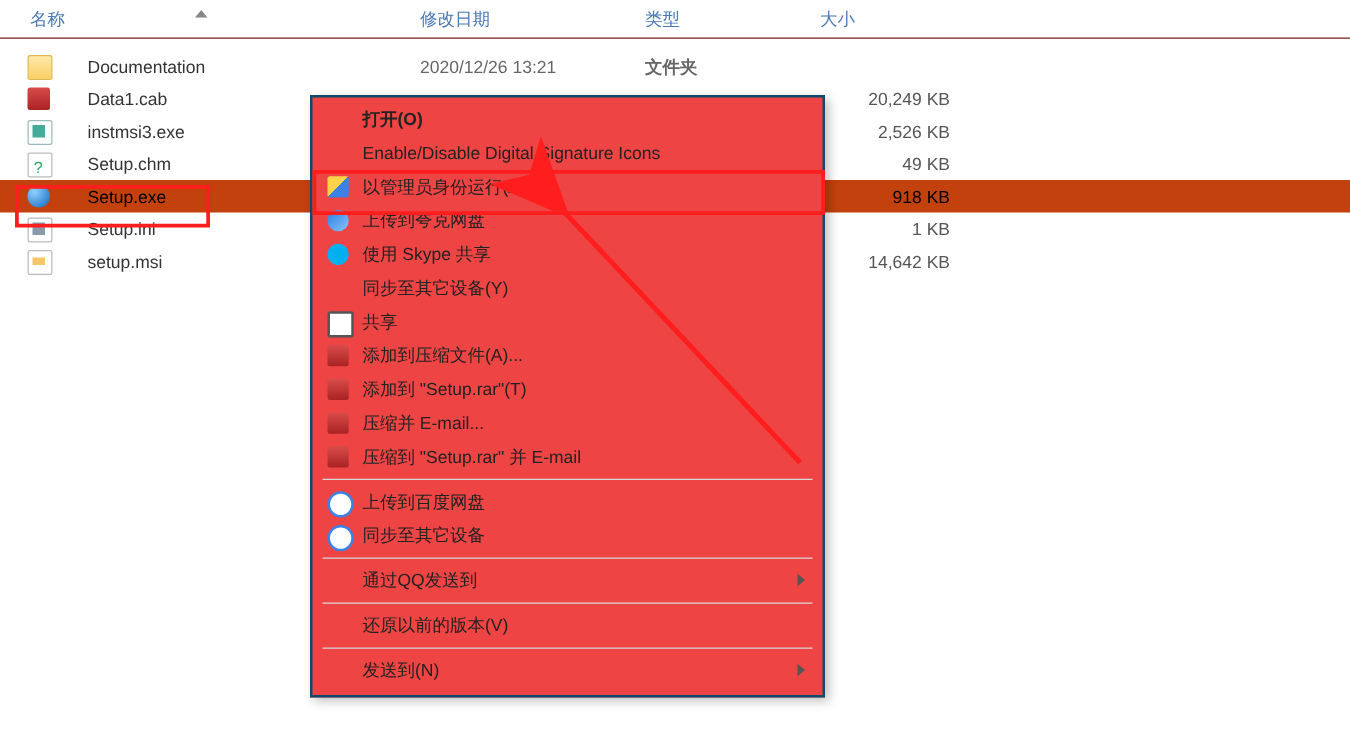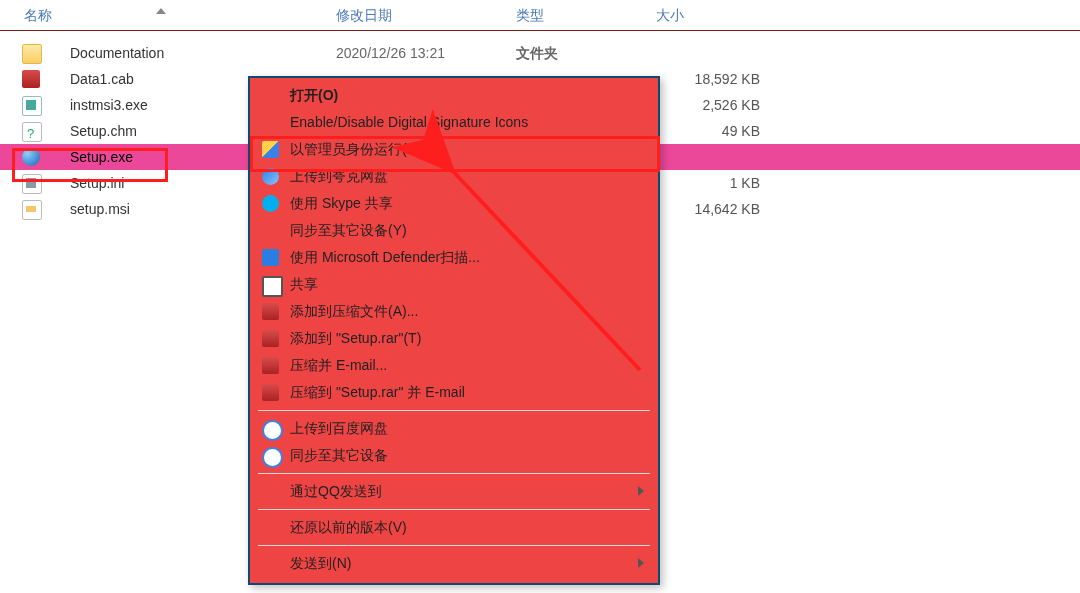--- a/index.html
+++ b/index.html
@@ -81,21 +81,21 @@
     font-weight: bold;
   }
   .row .size {
     position: absolute;
     left: 650px;
     width: 110px;
     text-align: right;
     color: #555;
   }
   .row.selected {
-    background: #ec4899;
+    background: #c2410c;
   }
   .row.selected .name,
   .row.selected .date,
   .row.selected .type,
   .row.selected .size { color: #000; }
 
   
   .ic-folder { background: linear-gradient(#ffe9a8,#f9cf63); border:1px solid #e0b94e; border-radius:2px; }
   .ic-cab { background: linear-gradient(#d94b4b,#a22); border-radius:2px; }
   .ic-exe { background: #fff; border:1px solid #9bb; border-radius:2px; position:relative; }
@@ -185,56 +185,56 @@
 <div class="filelist" id="filelist">
     <div class="row">
       <div class="icon ic-folder"></div>
       <div class="name">Documentation</div>
       <div class="date">2020/12/26 13:21</div>
       <div class="type">文件夹</div>
     </div>
     <div class="row">
       <div class="icon ic-cab"></div>
       <div class="name">Data1.cab</div>
-      <div class="size">18,592 KB</div>
+      <div class="size">20,249 KB</div>
     </div>
     <div class="row">
       <div class="icon ic-exe"></div>
       <div class="name">instmsi3.exe</div>
       <div class="size">2,526 KB</div>
     </div>
     <div class="row">
       <div class="icon ic-chm"></div>
       <div class="name">Setup.chm</div>
       <div class="size">49 KB</div>
     </div>
     <div class="row selected">
       <div class="icon ic-globe"></div>
       <div class="name">Setup.exe</div>
+      <div class="size">918 KB</div>
     </div>
     <div class="row">
       <div class="icon ic-ini"></div>
       <div class="name">Setup.ini</div>
       <div class="size">1 KB</div>
     </div>
     <div class="row">
       <div class="icon ic-msi"></div>
       <div class="name">setup.msi</div>
       <div class="size">14,642 KB</div>
     </div>
   </div>
 
 <div class="ctxmenu" id="ctxmenu">
     <div class="item bold"><span>打开(O)</span></div>
     <div class="item"><span>Enable/Disable Digital Signature Icons</span></div>
     <div class="item"><div class="mico mi-shield"></div><span>以管理员身份运行(A)</span></div>
     <div class="item"><div class="mico mi-cloud"></div><span>上传到夸克网盘</span></div>
     <div class="item"><div class="mico mi-skype"></div><span>使用 Skype 共享</span></div>
     <div class="item"><span>同步至其它设备(Y)</span></div>
-    <div class="item"><div class="mico mi-def"></div><span>使用 Microsoft Defender扫描...</span></div>
     <div class="item"><div class="mico mi-share"></div><span>共享</span></div>
     <div class="item"><div class="mico mi-rar"></div><span>添加到压缩文件(A)...</span></div>
     <div class="item"><div class="mico mi-rar"></div><span>添加到 "Setup.rar"(T)</span></div>
     <div class="item"><div class="mico mi-rar"></div><span>压缩并 E-mail...</span></div>
     <div class="item"><div class="mico mi-rar"></div><span>压缩到 "Setup.rar" 并 E-mail</span></div>
     <div class="sep"></div>
     <div class="item"><div class="mico mi-baidu"></div><span>上传到百度网盘</span></div>
     <div class="item"><div class="mico mi-baidu"></div><span>同步至其它设备</span></div>
     <div class="sep"></div>
     <div class="item"><span>通过QQ发送到</span><div class="arrow"></div></div>

